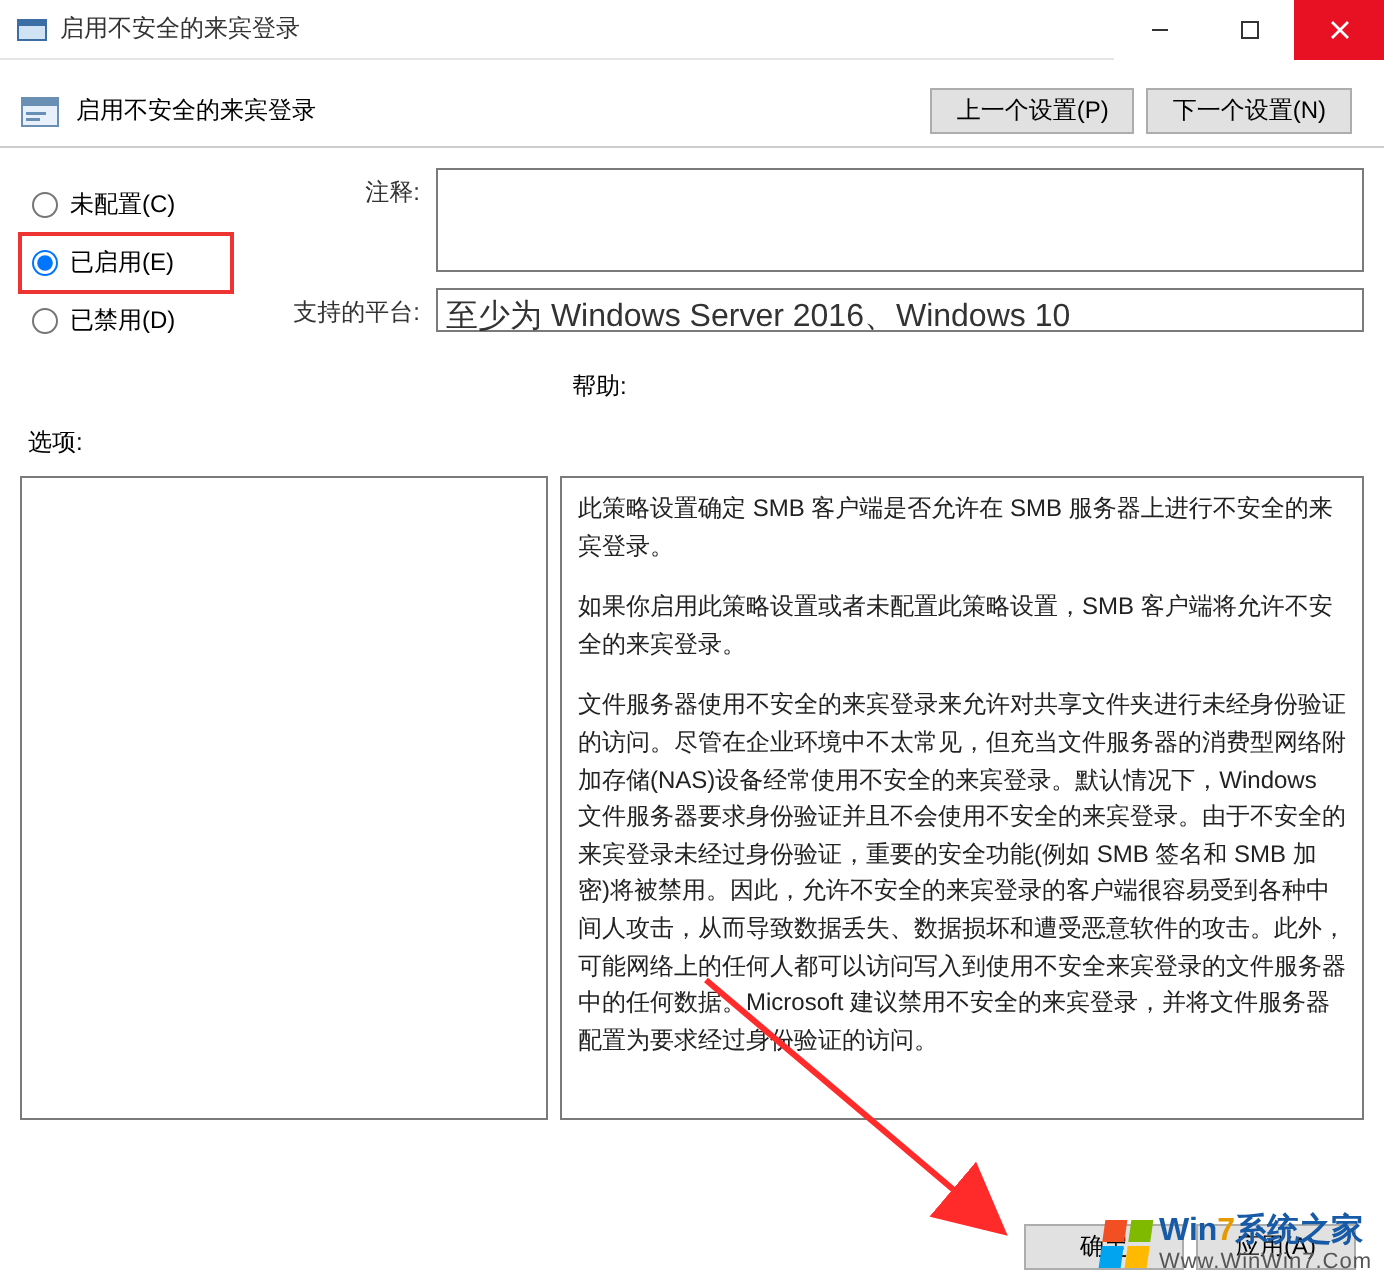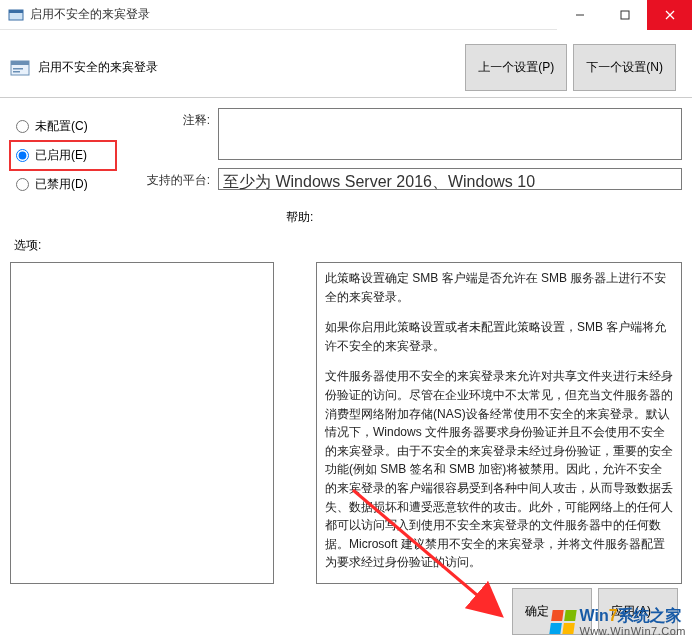--- a/index.html
+++ b/index.html
@@ -44,26 +44,26 @@
     border-bottom: 1px solid #ccc;
   }
   .header-row .policy-icon {
     width: 20px; height: 20px; margin-right: 8px;
   }
   .header-row .policy-title { flex: 1; font-size: 12px; }
   .nav-buttons { display: flex; gap: 6px; margin-right: 6px; }
   .btn {
     border: 1px solid #adadad;
     background: #e1e1e1;
-    padding: 14px 12px;
+    padding: 2px 12px;
     font-size: 12px;
     font-family: inherit;
     cursor: pointer;
     min-width: 96px;
-    text-align: left;
+    text-align: center;
   }
 
   .config-area {
     display: flex;
     padding: 10px 10px 4px 10px;
     gap: 22px;
   }
   .radio-col {
     width: 106px;
     padding-top: 4px;
@@ -113,21 +113,21 @@
   .pane {
     border: 1px solid #7a7a7a;
     height: 322px;
     overflow: auto;
     padding: 6px 8px;
     font-size: 12px;
     line-height: 1.55;
     color: #222;
   }
   .pane.options { width: 264px; }
-  .pane.help { flex: 1; margin-left: 36px; }
+  .pane.help { flex: 1; }
   .pane.help p { margin: 0 0 12px 0; }
 
   .footer {
     position: absolute;
     right: 14px;
     bottom: 8px;
     display: flex;
     gap: 6px;
   }
 

